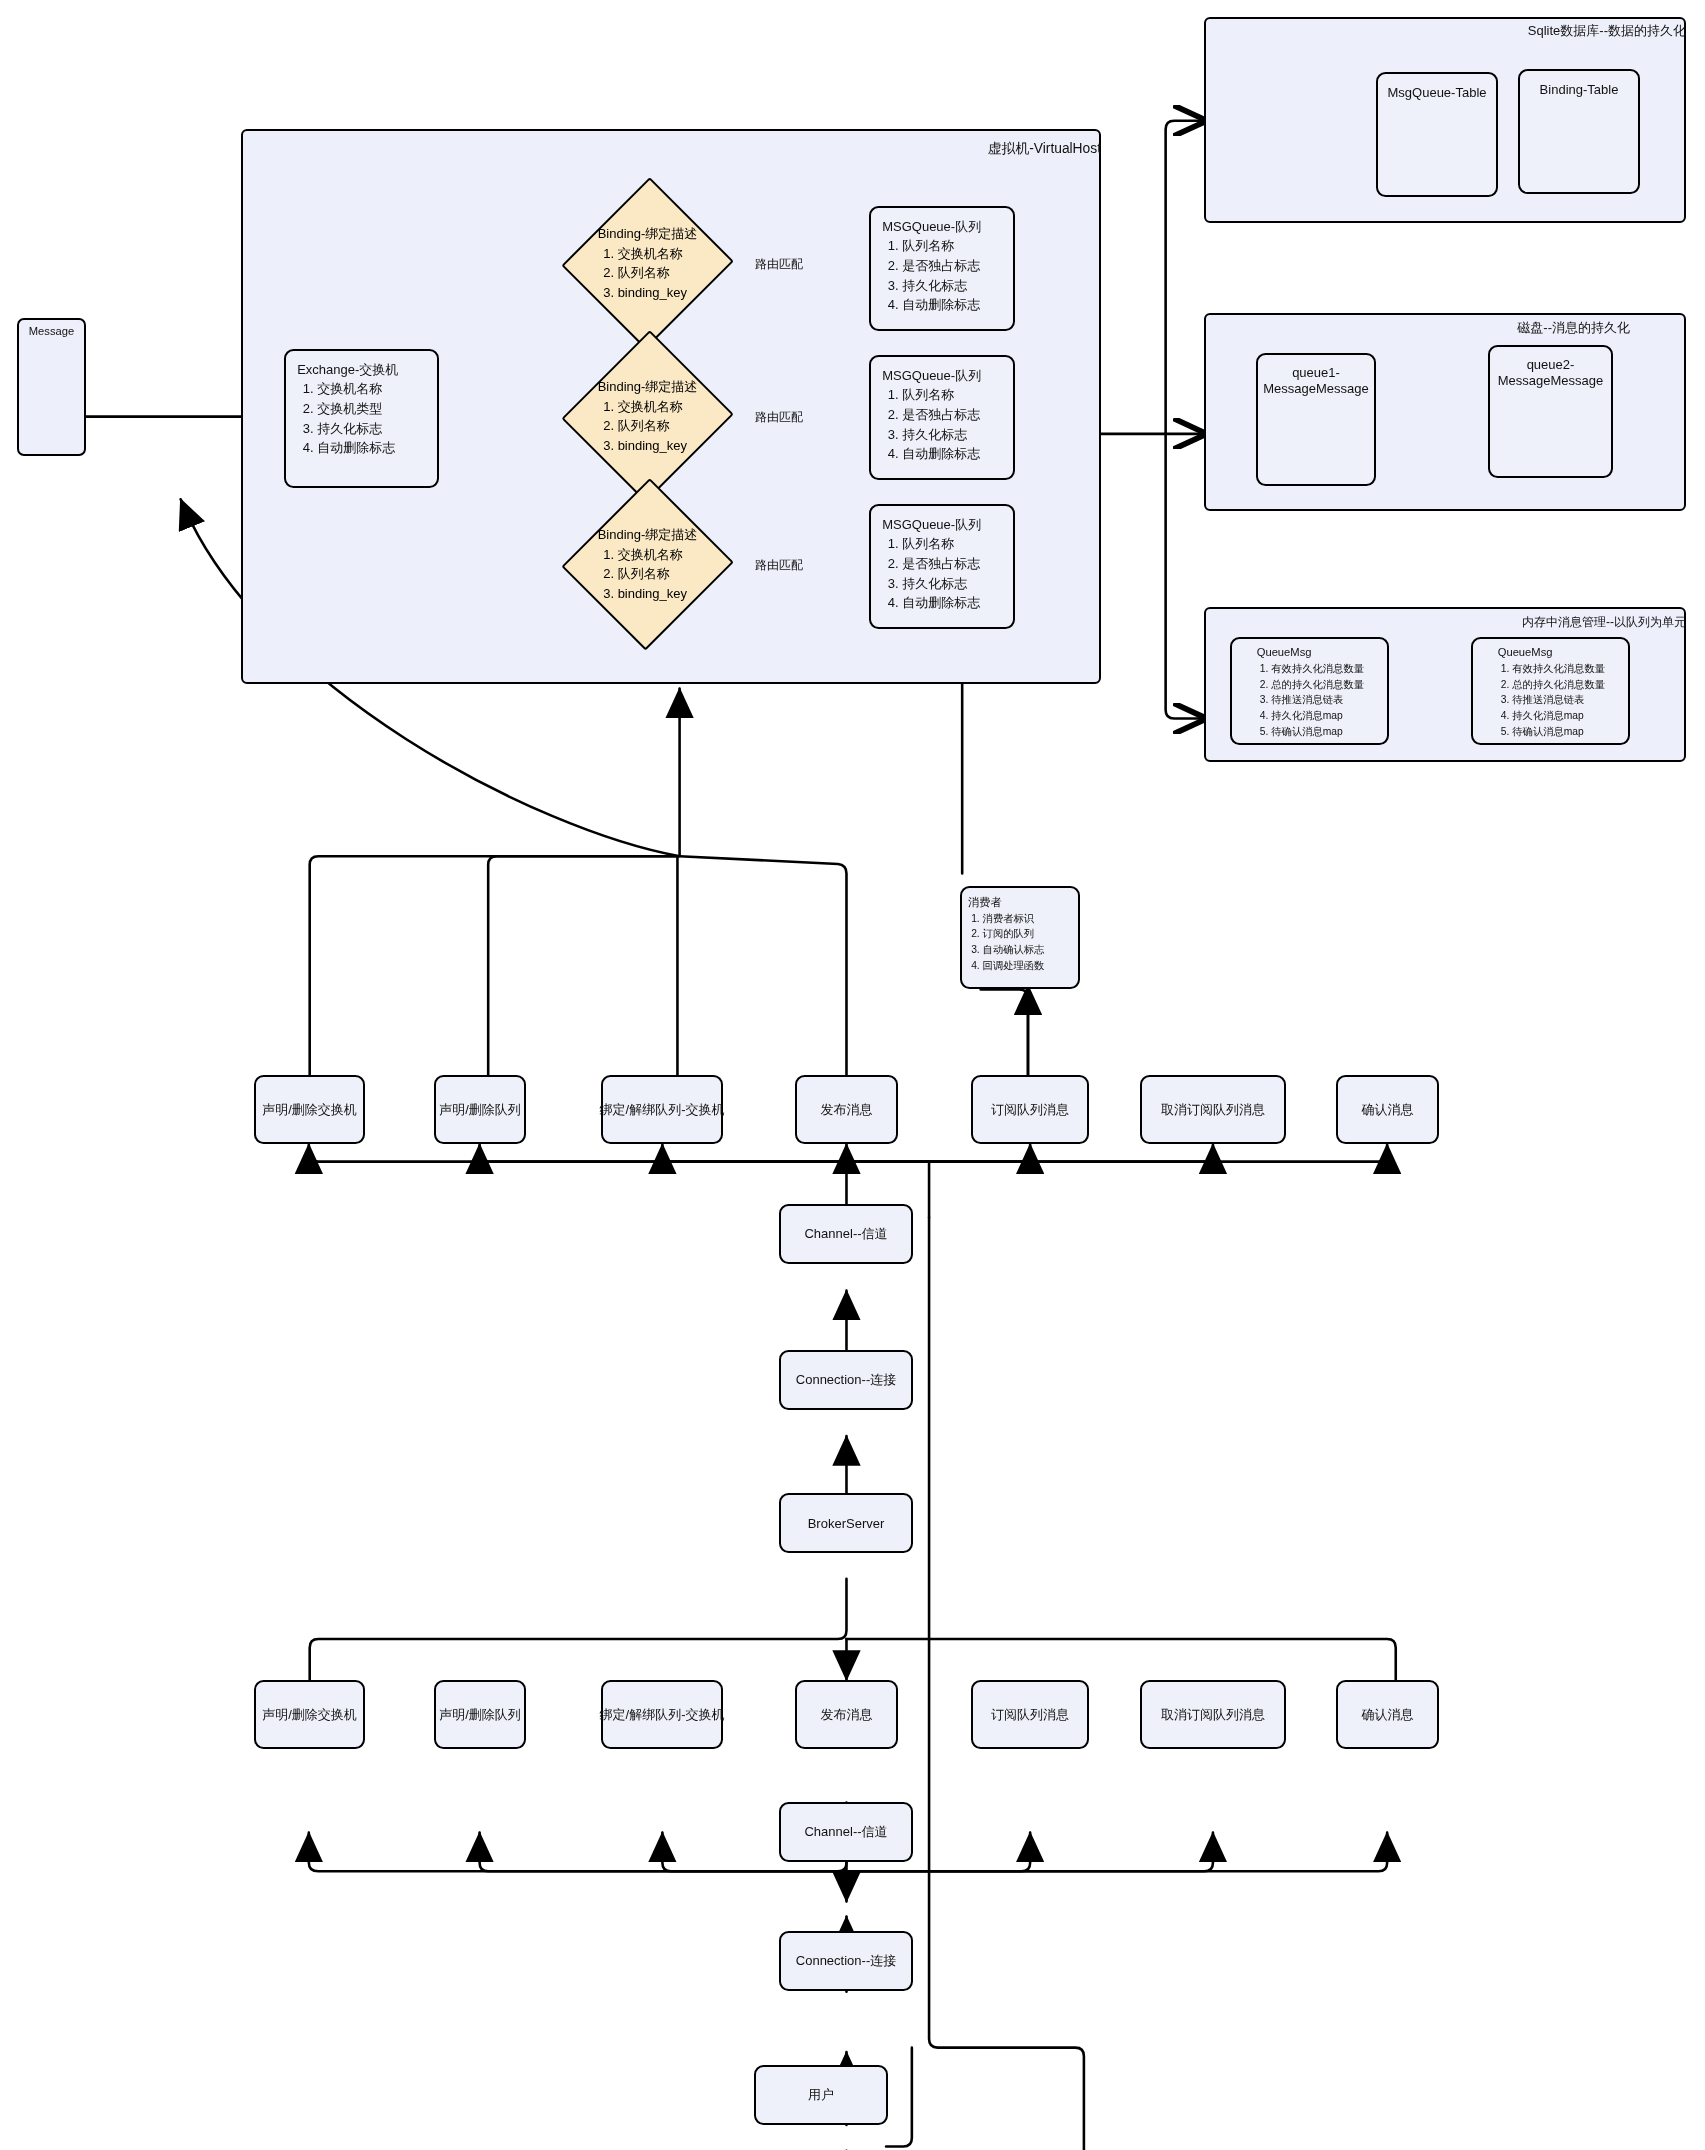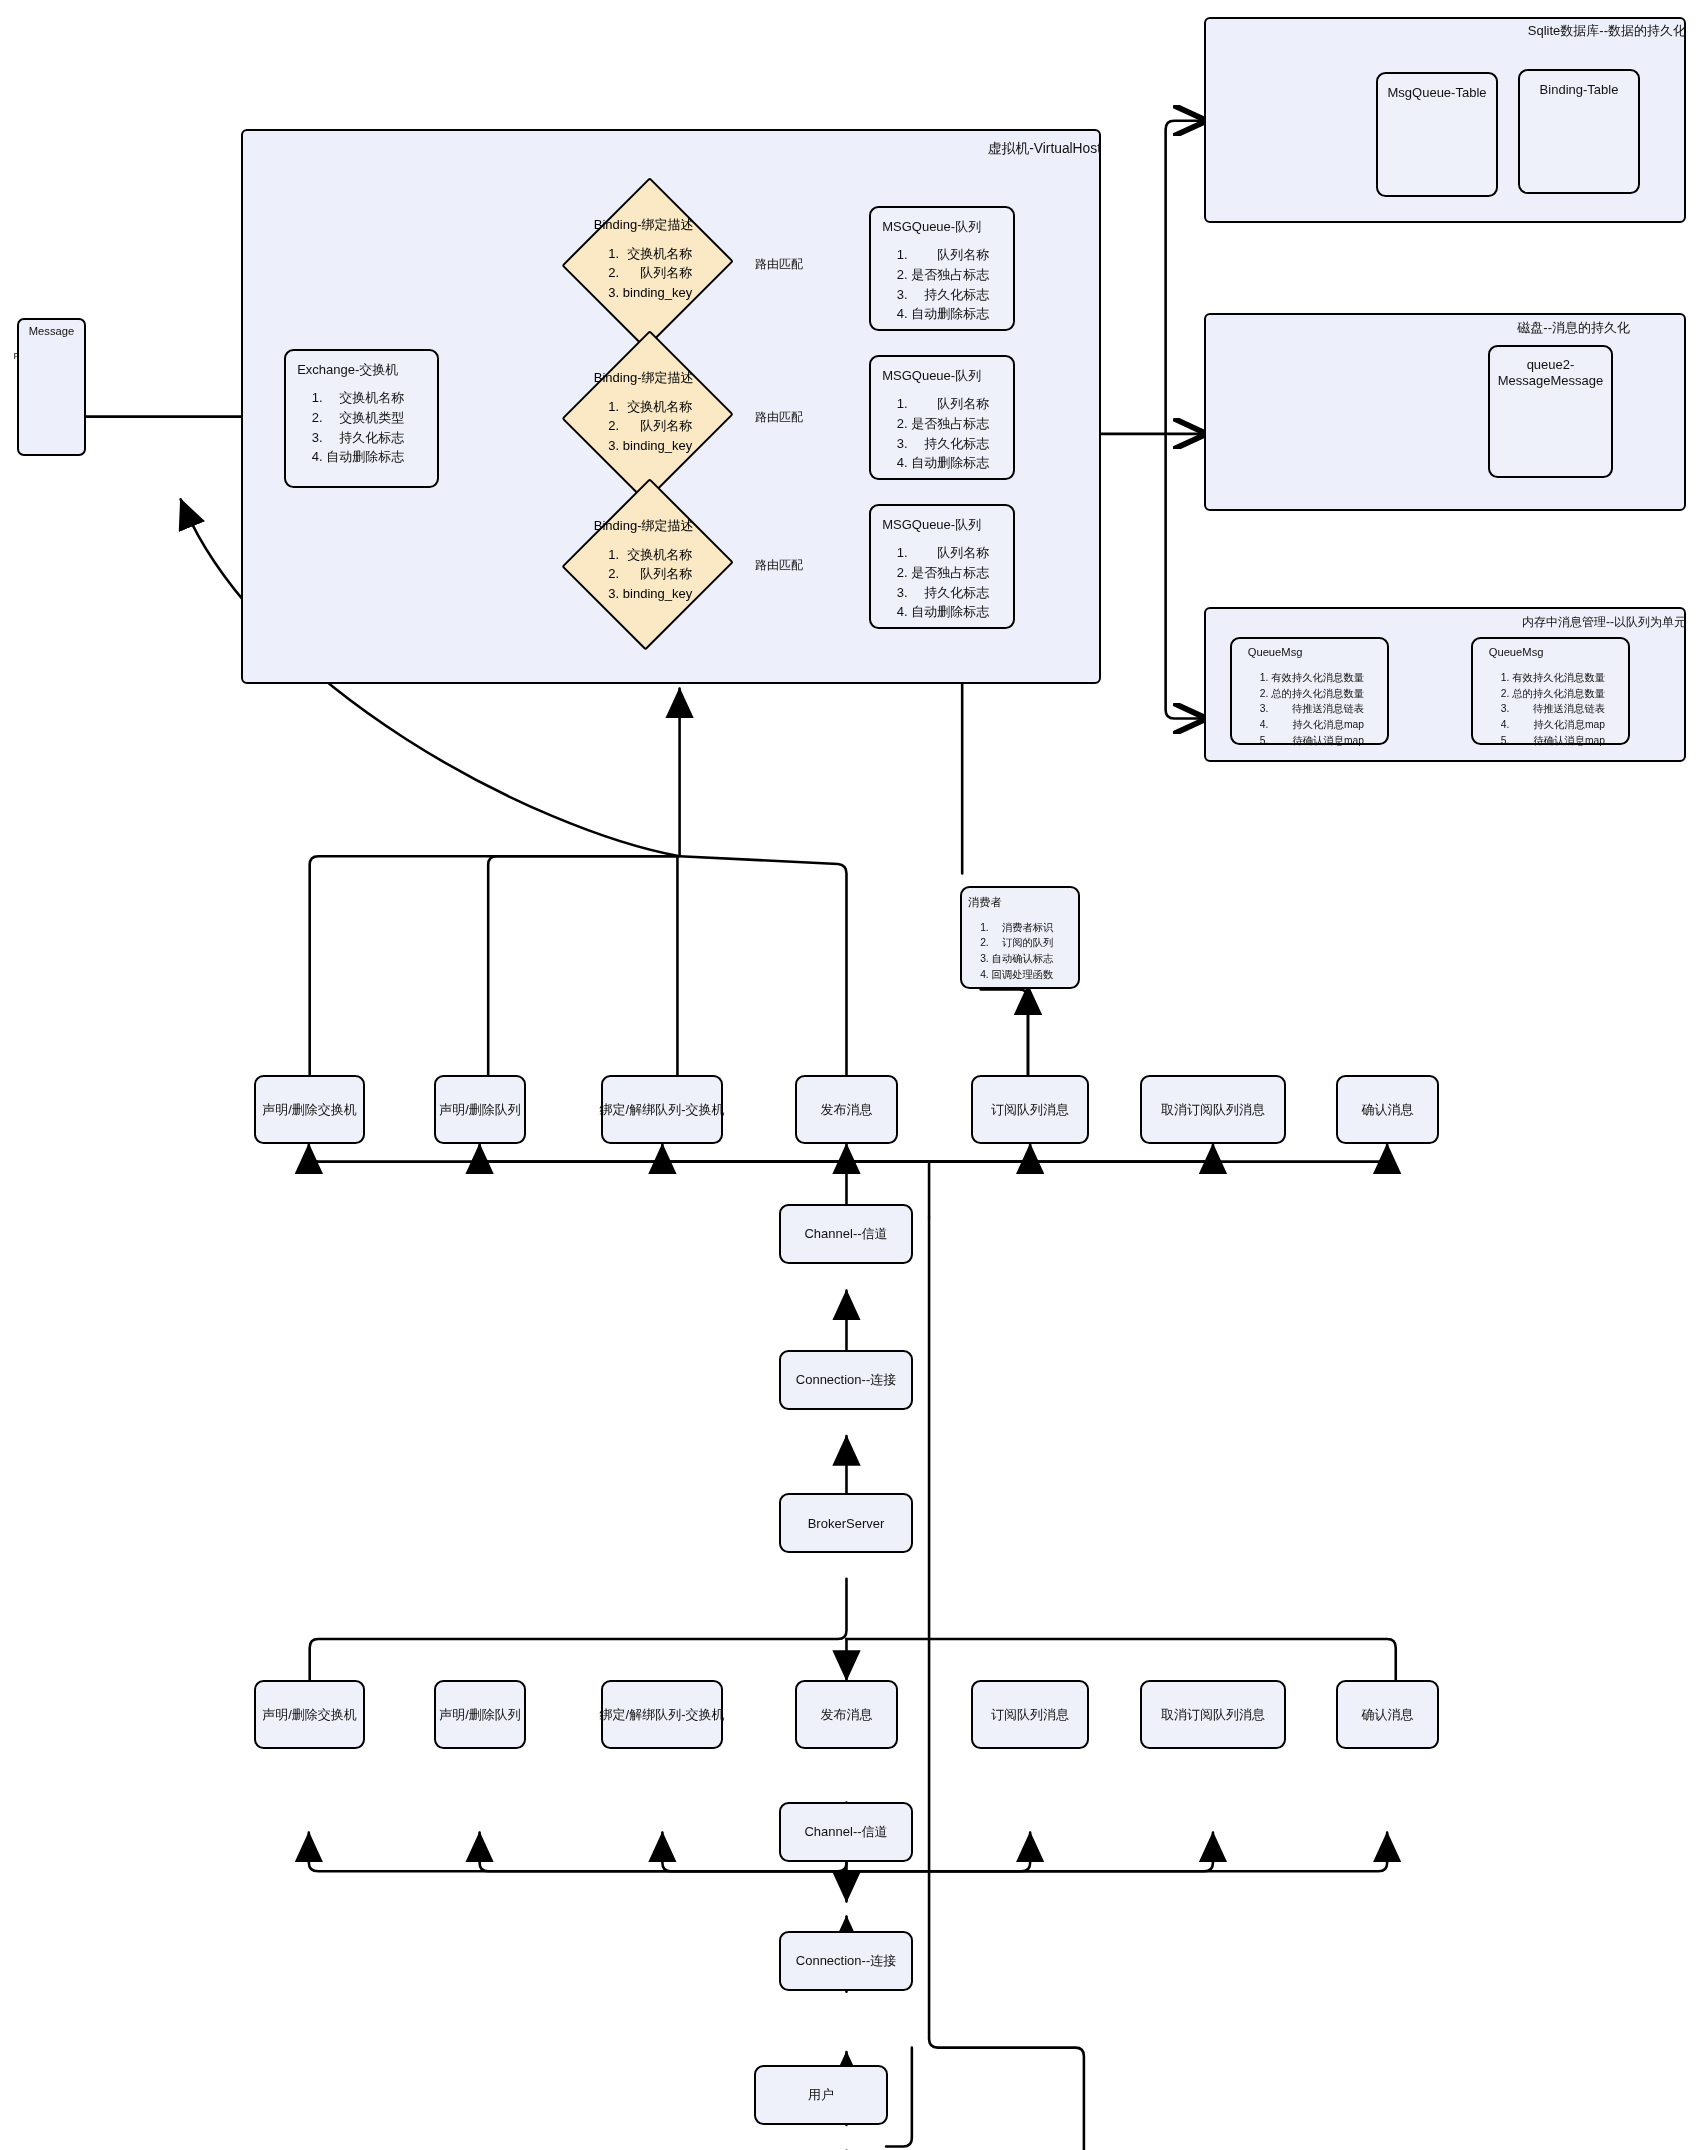--- a/index.html
+++ b/index.html
@@ -14,21 +14,21 @@
   .group{position:absolute;box-sizing:border-box;background:#edf0fa;border:2.6px solid #000000;border-radius:6px;z-index:1;}
   .group-title{position:absolute;left:0;right:0;top:7.7px;text-align:right;font-size:13px;color:#111;z-index:2;}
   .subbox{position:absolute;box-sizing:border-box;background:#eef1f9;border:2.6px solid #000000;border-radius:9.5px;
           display:flex;align-items:flex-start;justify-content:center;text-align:center;z-index:2;color:#111;}
   .subbox.center{align-items:center;}
   .subbox .inner{padding-top:9.5px;}
 
   .titleline{font-size:13px;line-height:1.38;white-space:nowrap;}
   .listbox{display:block;text-align:left;padding:8.6px 11.2px 6px 11.2px;}
   .listbox .hd{font-size:13px;line-height:1.5;}
-  .listbox ol{margin:9px;padding:0 0 0 20px;list-style:decimal;text-align:right;}
+  .listbox ol{margin:0;padding:0 0 0 20px;list-style:decimal;}
   .listbox ol li{font-size:13px;line-height:1.52;white-space:nowrap;}
 
   .diamond{position:absolute;z-index:3;}
   .diamond .shape{position:absolute;inset:0;background:#fae9c4;border:2.6px solid #000;
                   transform:rotate(45deg);border-radius:2.6px;box-sizing:border-box;}
   .diamond .txt{position:absolute;inset:0;display:flex;align-items:center;justify-content:center;}
 
   .vlabel{position:absolute;font-size:12px;color:#111;z-index:4;white-space:nowrap;}
 
   .opbox{position:absolute;box-sizing:border-box;background:#eef1f9;border:2.6px solid #000;border-radius:9.5px;
@@ -241,20 +241,23 @@
   <div class="group-title" style="left:1204px;width:482px;top:22.4px;font-size:13px;">Sqlite数据库--数据的持久化</div>
   <div class="subbox" style="left:1376px;top:72px;width:122px;height:125px;">
     <div class="inner titleline">MsgQueue-Table</div>
   </div>
   <div class="subbox" style="left:1518px;top:69px;width:122px;height:125px;">
     <div class="inner titleline">Binding-Table</div>
   </div>
 
   <div class="group" style="left:1204px;top:313px;width:482px;height:198px;"></div>
   <div class="group-title" style="left:1204px;width:426px;top:319px;font-size:13px;">磁盘--消息的持久化</div>
+  <div class="subbox" style="left:1256px;top:353px;width:120px;height:133px;">
+    <div class="inner titleline" style="white-space:normal;line-height:1.3;">queue1-MessageMessage</div>
+  </div>
   <div class="subbox" style="left:1488px;top:345px;width:125px;height:133px;">
     <div class="inner titleline" style="white-space:normal;line-height:1.3;">queue2-MessageMessage</div>
   </div>
 
   <div class="group" style="left:1204px;top:607px;width:482px;height:155px;"></div>
   <div class="group-title" style="left:1204px;width:482px;top:614px;font-size:12px;">内存中消息管理--以队列为单元</div>
   <div class="subbox" style="left:1230px;top:637px;width:159px;height:108px;align-items:flex-start;">
     <div class="listbox" style="padding:5.2px 4.3px 2.6px 6px;">
       <div class="hd" style="font-size:11.2px;">QueueMsg</div>
       <ol style="padding-left:14.6px;">

